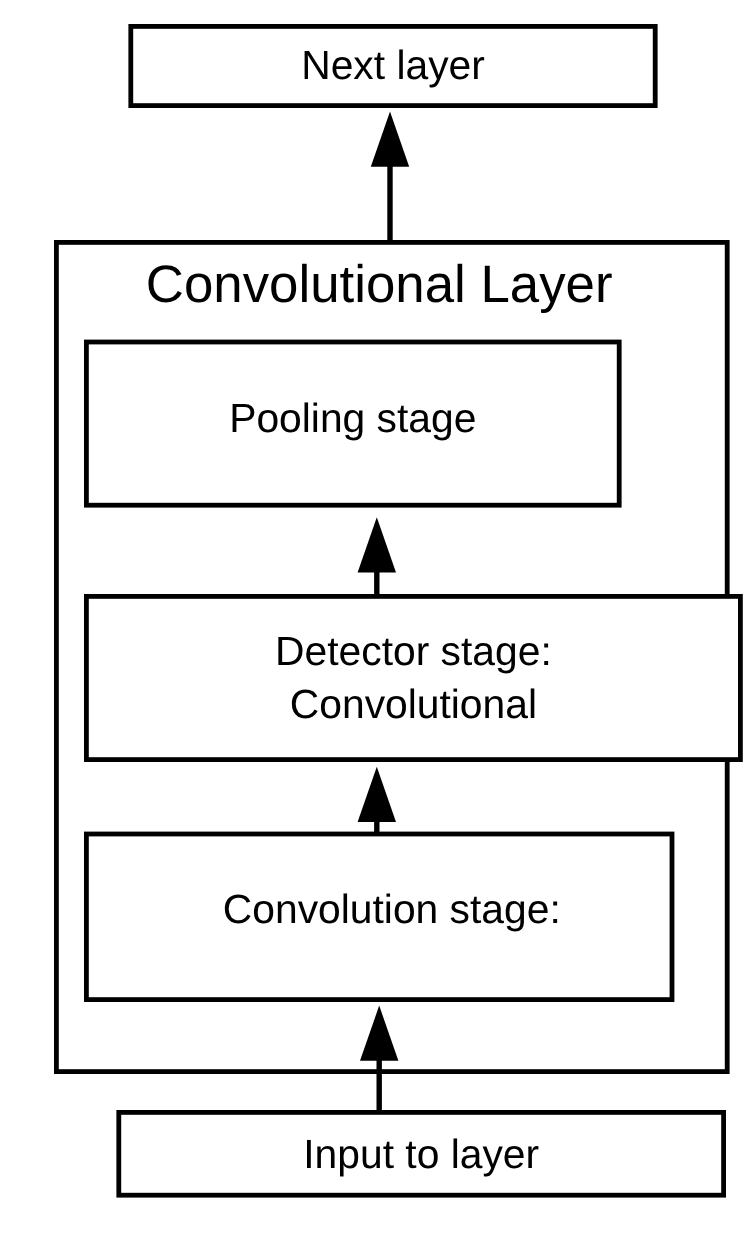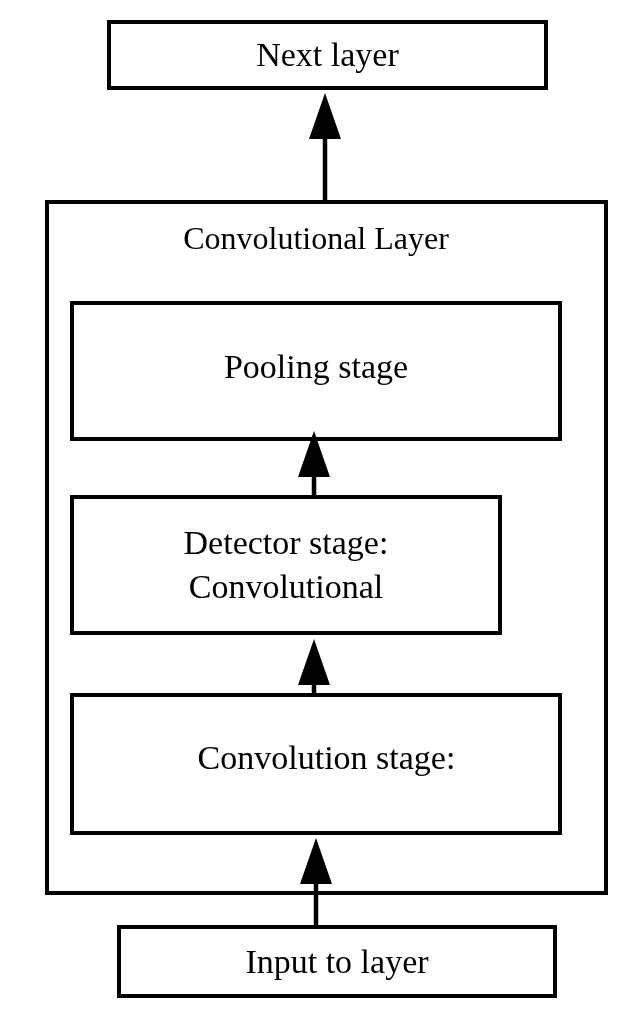--- a/index.html
+++ b/index.html
@@ -2,21 +2,21 @@
 <html style="--line: #000000; --bg: #ffffff;"><head>
 <meta charset="utf-8">
 <style>
   :root { --line: #000000; --bg: #ffffff; }
   html, body { margin: 0; padding: 0; background: var(--bg); }
   .canvas {
     position: relative;
     width: 624px;
     height: 1034px;
     background: var(--bg);
-    font-family: Liberation Serif, serif;
+    font-family: Liberation Sans, sans-serif;
     color: var(--line);
     overflow: hidden;
   }
   .box {
     position: absolute;
     box-sizing: border-box;
     border: 4px solid var(--line);
     background: var(--bg);
     display: flex;
     flex-direction: column;
@@ -25,27 +25,27 @@
     text-align: center;
     font-size: 34px;
     line-height: 44px;
   }
   .next-layer   { left: 107px; top: 20px;  width: 441px; height: 70px; }
   .outer-box    { left: 45px;  top: 200px; width: 563px; height: 695px; background: transparent; }
   .title {
     position: absolute;
     left: 70px; top: 218px; width: 492px;
     text-align: center;
-    font-size: 32px;
+    font-size: 44px;
     line-height: 40px;
   }
-  .pooling      { left: 70px;  top: 301px; width: 492px; height: 140px; padding-bottom: 8px; }
-  .detector     { left: 70px;  top: 495px; width: 432px; height: 140px; }
+  .pooling      { left: 70px;  top: 283px; width: 448px; height: 140px; padding-bottom: 8px; }
+  .detector     { left: 70px;  top: 495px; width: 549px; height: 140px; }
   .convolution  { left: 70px;  top: 693px; width: 492px; height: 142px; padding-bottom: 12px; padding-left: 21px; }
-  .input-box    { left: 97px;  top: 925px; width: 440px; height: 73px; margin-left: 20px; }
+  .input-box    { left: 97px;  top: 925px; width: 508px; height: 73px; }
   .arrows {
     position: absolute;
     left: 0; top: 0;
     width: 624px; height: 1034px;
     pointer-events: none;
   }
   .arrows line    { stroke: var(--line); stroke-width: 4.5px; }
   .arrows polygon { fill: var(--line); stroke: none; }
 </style>
 </head>

